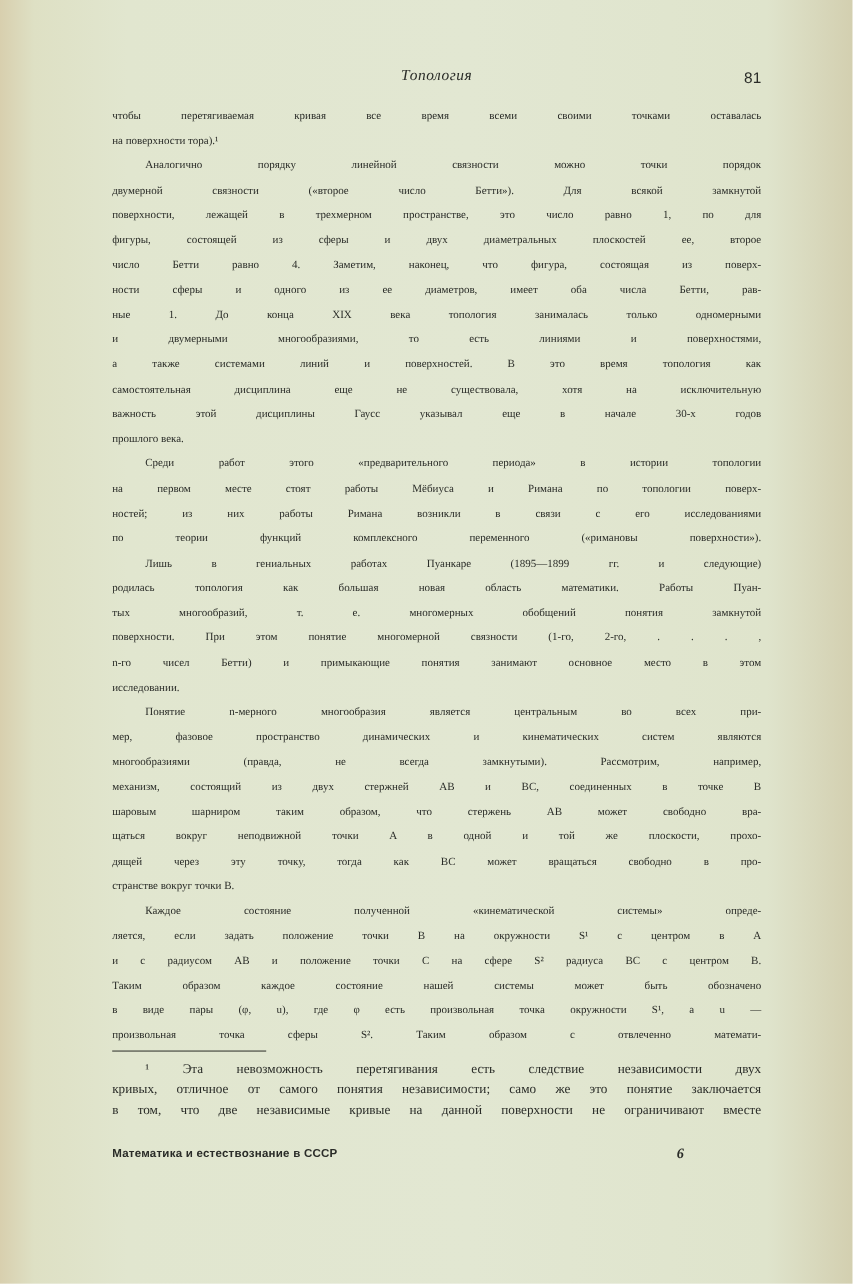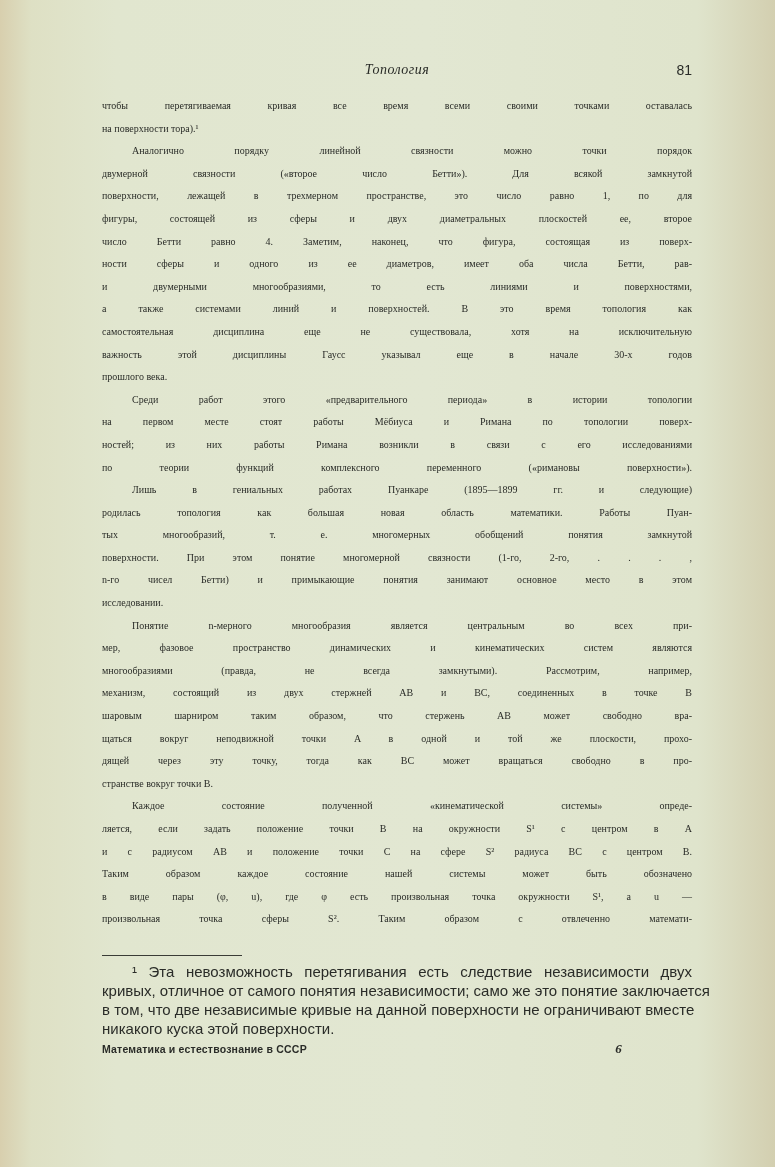--- a/index.html
+++ b/index.html
@@ -30,23 +30,23 @@
     overflow: visible;
   }
   .line.last { text-align-last: left; }
   .line.indent { padding-left: 30px; }
   .footnote-rule {
     position: absolute; left: 102px; top: 955px; width: 140px; height: 0;
     border-top: 1px solid #3a3c36;
   }
   .footnotes { position: absolute; left: 102px; top: 962px; width: 590px; }
   .fn-line {
-    height: 19px; line-height: 19px; font-size: 15px;
+    height: 19px; line-height: 19px; font-size: 12px;
     text-align: justify; text-align-last: justify; white-space: nowrap;
-    font-family: Liberation Sans, sans-serif;
+    font-family: Liberation Serif, serif;
   }
   .fn-line.last { text-align-last: left; }
   .fn-line.indent { padding-left: 30px; }
   .signature {
     position: absolute; top: 1043px; left: 102px; width: 590px; height: 16px;
     font-family: "Liberation Sans", "DejaVu Sans", sans-serif; font-size: 10.5px;
     font-weight: bold; letter-spacing: 0.2px;
   }
   .signature-mark { position: absolute; right: 70px; top: -2px; font-size: 13px; font-style: italic; font-weight: bold; font-family: "Liberation Serif", serif; }
 </style>
@@ -61,20 +61,21 @@
 
   <div class="body-text" id="body-text">
       <div class="line">чтобы перетягиваемая кривая все время всеми своими точками оставалась</div>
       <div class="line last">на поверхности тора).¹</div>
       <div class="line indent">Аналогично порядку линейной связности можно точки порядок</div>
       <div class="line">двумерной связности («второе число Бетти»). Для всякой замкнутой</div>
       <div class="line">поверхности, лежащей в трехмерном пространстве, это число равно 1, по для</div>
       <div class="line">фигуры, состоящей из сферы и двух диаметральных плоскостей ее, второе</div>
       <div class="line">число Бетти равно 4. Заметим, наконец, что фигура, состоящая из поверх-</div>
       <div class="line">ности сферы и одного из ее диаметров, имеет оба числа Бетти, рав-</div>
+      <div class="line">ные 1. До конца XIX века топология занималась только одномерными</div>
       <div class="line">и двумерными многообразиями, то есть линиями и поверхностями,</div>
       <div class="line">а также системами линий и поверхностей. В это время топология как</div>
       <div class="line">самостоятельная дисциплина еще не существовала, хотя на исключительную</div>
       <div class="line">важность этой дисциплины Гаусс указывал еще в начале 30-х годов</div>
       <div class="line last">прошлого века.</div>
       <div class="line indent">Среди работ этого «предварительного периода» в истории топологии</div>
       <div class="line">на первом месте стоят работы Мёбиуса и Римана по топологии поверх-</div>
       <div class="line">ностей; из них работы Римана возникли в связи с его исследованиями</div>
       <div class="line">по теории функций комплексного переменного («римановы поверхности»).</div>
       <div class="line indent">Лишь в гениальных работах Пуанкаре (1895—1899 гг. и следующие)</div>
@@ -97,20 +98,19 @@
       <div class="line">Таким образом каждое состояние нашей системы может быть обозначено</div>
       <div class="line">в виде пары (φ, u), где φ есть произвольная точка окружности S¹, а u —</div>
       <div class="line">произвольная точка сферы S². Таким образом с отвлеченно математи-</div>
     </div>
 
   <div class="footnote-rule"></div>
   <div class="footnotes" id="footnotes">
       <div class="fn-line indent">¹ Эта невозможность перетягивания есть следствие независимости двух</div>
       <div class="fn-line">кривых, отличное от самого понятия независимости; само же это понятие заключается</div>
       <div class="fn-line">в том, что две независимые кривые на данной поверхности не ограничивают вместе</div>
-      <div class="fn-line last">никакого куска этой поверхности.</div>
     </div>
 
   <div class="signature">
     <span>Математика и естествознание в СССР</span>
     <span class="signature-mark">6</span>
   </div>
 </div>
 
 </body></html>

